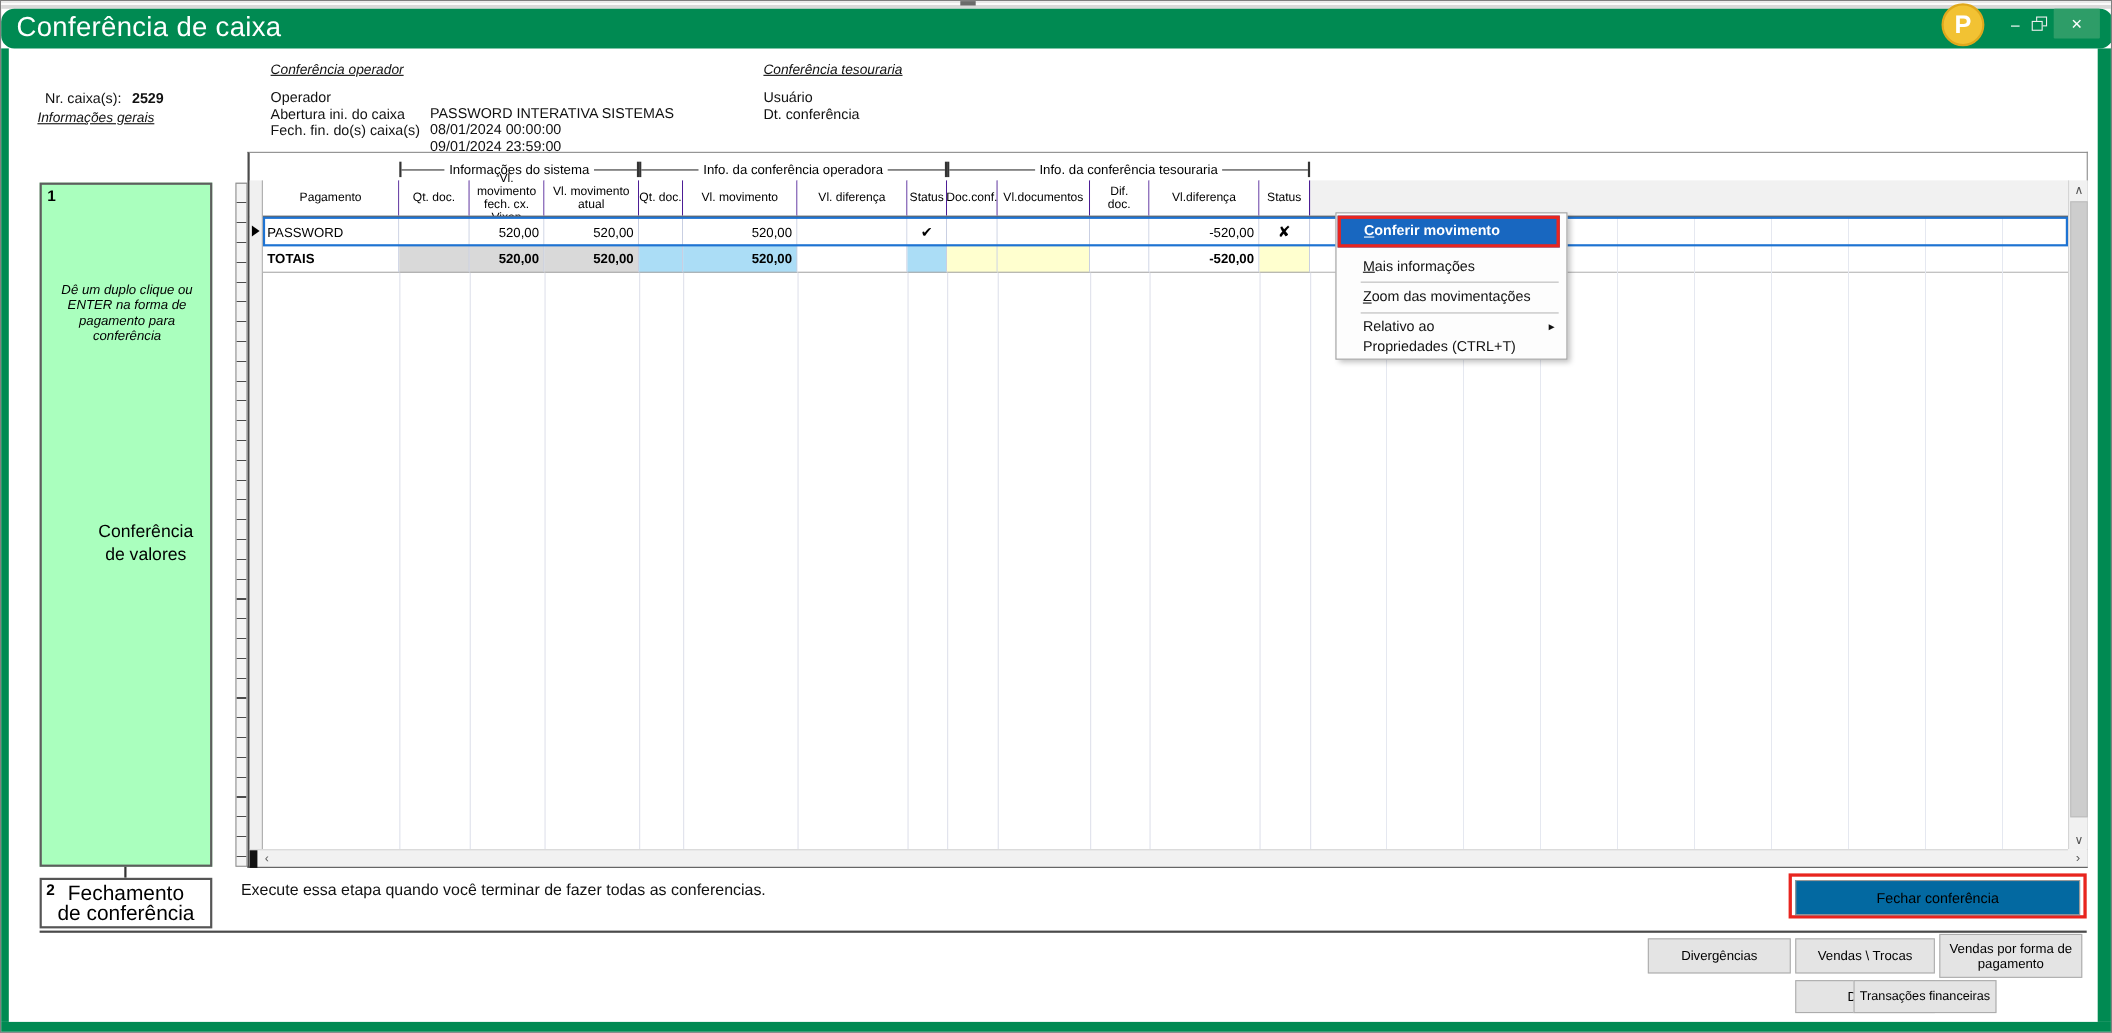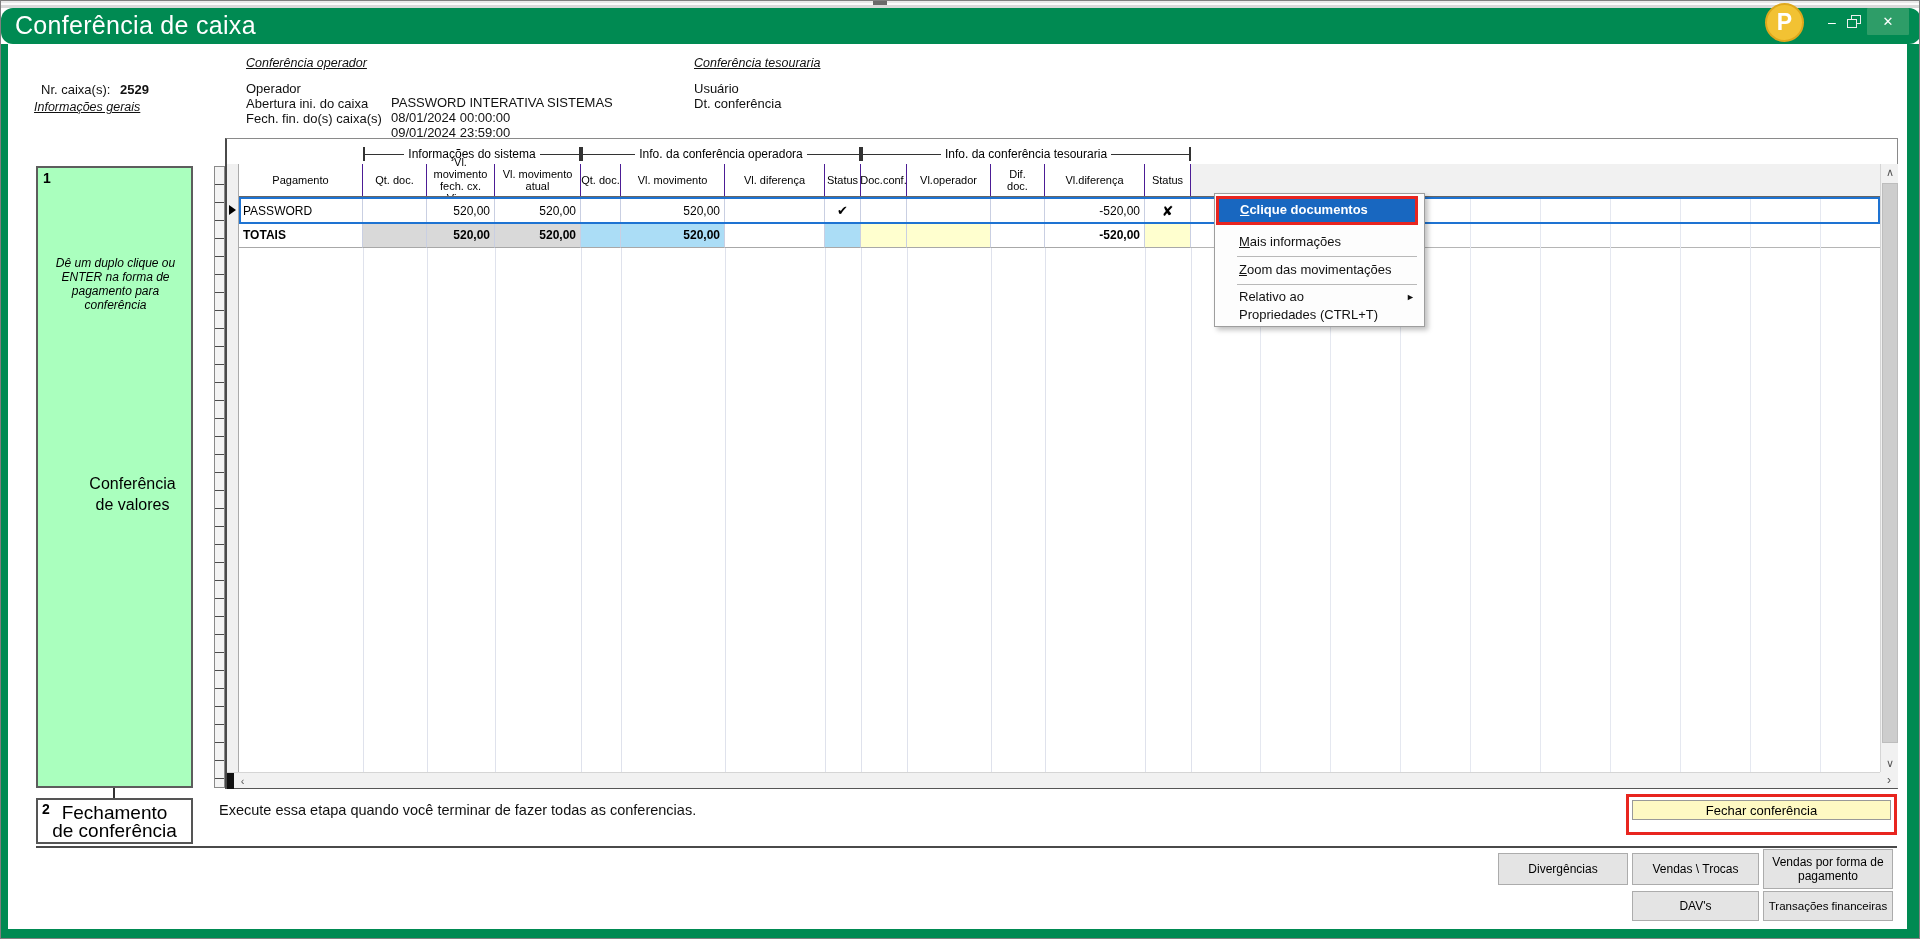--- a/index.html
+++ b/index.html
@@ -96,21 +96,21 @@
   
   .divider { position:absolute; left:35px; top:845px; width:1861px; height:2px; background:#4a4a4a; }
   .box2 { position:absolute; left:35px; top:797px; width:157px; height:46px; background:#fff; border:2px solid #555; }
   .box2 .num { position:absolute; left:4px; top:1px; font-size:14px; font-weight:bold; }
   .box2 .b2title { position:absolute; left:0; top:4px; width:100%; text-align:center; font-size:19px; line-height:18px; white-space:pre-line; }
   .connector { position:absolute; left:112px; top:787px; width:2px; height:10px; background:#333; }
   .toolsbox { position:absolute; left:35px; top:858px; width:157px; height:48px; background:#f2ecf9; border:1px solid #9a9a9a;
     display:flex; align-items:center; justify-content:center; font-size:13.5px; }
   .note { position:absolute; font-size:14.5px; color:#111; white-space:nowrap; }
   .red-fechar { position:absolute; left:1625px; top:793px; width:271px; height:41px; border:3px solid #e8251f; background:#fff; z-index:30; }
-  .fechar-btn { position:absolute; left:3px; top:3px; width:259px; height:20px; background:#fef9c3; border:1px solid #999;
+  .fechar-btn { position:absolute; left:3px; top:3px; width:259px; height:32px; background:#0369a1; border:1px solid #999;
     display:flex; align-items:center; justify-content:center; font-size:13px; cursor:pointer; }
   .btn { position:absolute; background:#e4e4e4; border:1px solid #acacac; display:flex; align-items:center; justify-content:center;
     font-size:12px; text-align:center; line-height:14px; cursor:pointer; padding:2px; }
 </style>
 </head>
 <body>
 
 <div class="win">
   <div class="top-strip"></div>
   <div class="top-notch"></div>
@@ -186,21 +186,21 @@
     <div class="hcell col-qtd1">Qt. doc.</div>
     <div class="hcell col-fech">Vl. movimento
 fech. cx. Vixen</div>
     <div class="hcell col-atual">Vl. movimento
 atual</div>
     <div class="hcell col-qtd2">Qt. doc.</div>
     <div class="hcell col-mov">Vl. movimento</div>
     <div class="hcell col-dif1">Vl. diferença</div>
     <div class="hcell col-st1">Status</div>
     <div class="hcell col-doc">Doc.conf.</div>
-    <div class="hcell col-conf">Vl.operador</div>
+    <div class="hcell col-conf">Vl.documentos</div>
     <div class="hcell col-difdoc">Dif.
 doc.</div>
     <div class="hcell col-dif2">Vl.diferença</div>
     <div class="hcell col-st2">Status</div>
     <div class="hdr-underline"></div>
 
     <div class="selcol"></div>
     <div class="row-marker"></div>
 
     <div class="row1">
@@ -260,21 +260,21 @@
     </div>
     <div class="hsb">
       <div class="hsb-mark"></div>
       <div class="sbtn" style="left:7px;top:0;width:17px;height:16px">‹</div>
     </div>
     <div class="corner">›</div>
   </div>
 
   <div class="cmenu">
     <div class="red-item">
-      <div class="mi-txt"><span class="u">C</span><span>clique documentos</span></div>
+      <div class="mi-txt"><span class="u">C</span><span>onferir movimento</span></div>
     </div>
     <div class="mi" style="top:37px"><span class="u">M</span><span>ais informações</span></div>
     <div class="msep" style="top:62px"></div>
     <div class="mi" style="top:65px"><span class="u">Z</span><span>oom das movimentações</span></div>
     <div class="msep" style="top:90px"></div>
     <div class="mi" style="top:92px"><span>Relativo ao</span><span class="subarrow">►</span></div>
     <div class="mi" style="top:110px"><span>Propriedades (CTRL+T)</span></div>
   </div>
 
   <div class="connector"></div>
@@ -289,14 +289,14 @@
     <div class="fechar-btn">Fechar conferência</div>
   </div>
 
   <div class="divider"></div>
 
 
   <div class="btn" style="left:1497px;top:852px;width:130px;height:32px">Divergências</div>
   <div class="btn" style="left:1631px;top:852px;width:127px;height:32px">Vendas \ Trocas</div>
   <div class="btn" style="left:1762px;top:848px;width:130px;height:40px">Vendas por forma de pagamento</div>
   <div class="btn" style="left:1631px;top:890px;width:127px;height:30px">DAV's</div>
-  <div class="btn" style="left:1762px;top:890px;width:130px;height:30px;font-size:11.5px">Transações financeiras</div>
+  <div class="btn" style="left:1684px;top:890px;width:130px;height:30px;font-size:11.5px">Transações financeiras</div>
 </div>
 
 </body></html>

